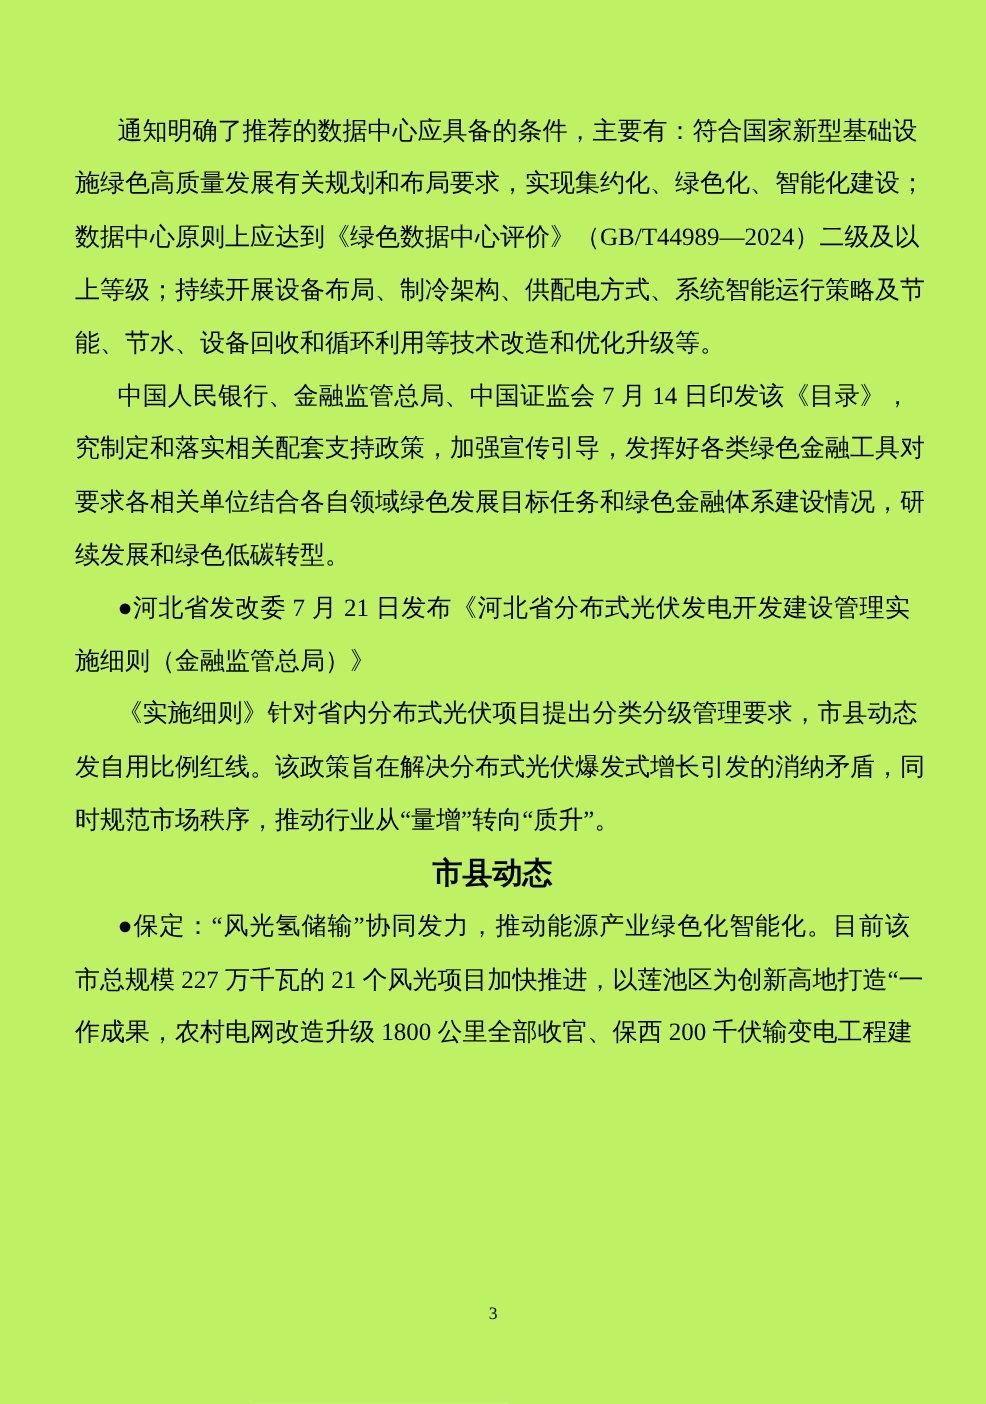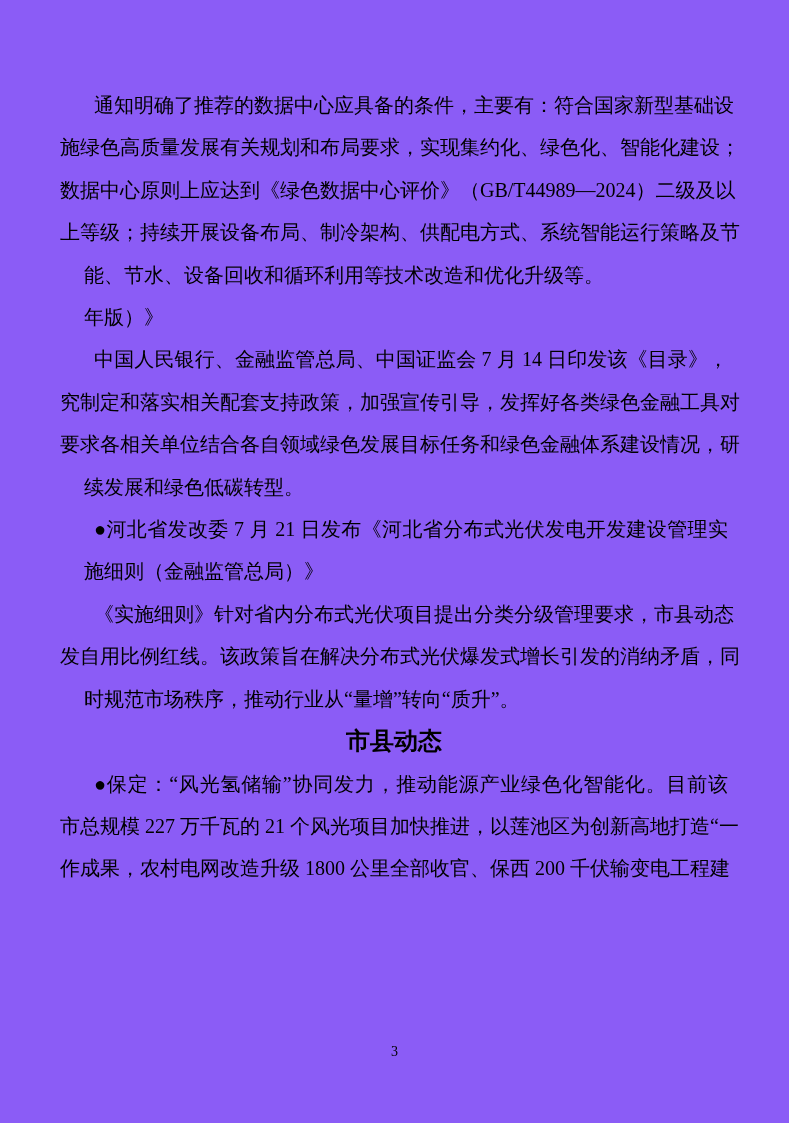--- a/index.html
+++ b/index.html
@@ -13,21 +13,21 @@
     font-family: "Liberation Serif", "DejaVu Serif", serif;
     color: #000000;
     position: relative;
     overflow: hidden;
   }
   .page {
     position: absolute;
     left: 0; top: 0;
     width: 789px;
     height: 1123px;
-    background: #8b5cf6;
+    background: #bef264;
   }
   .doc-body {
     position: absolute;
     left: 60px;
     top: 84px;
     width: 668px;
     font-size: 20px;
     line-height: 42.4px;
     color: #000000;
   }
@@ -35,21 +35,20 @@
   .line {
     white-space: nowrap;
     text-align: justify;
     text-align-last: justify;
     overflow: visible;
   }
   .line.indent { text-indent: 34px; }
   .line.lastline {
     text-align: right;
     text-align-last: left;
-    margin-left: 24px;
   }
   .line.heading {
     font-weight: bold;
     font-size: 24px;
     text-align: center;
     text-align-last: center;
     white-space: nowrap;
     text-indent: 0;
     font-family: "Liberation Sans", "DejaVu Sans", sans-serif;
   }
@@ -70,21 +69,20 @@
 <div class="page">
   <div class="doc-body">
       <div class="para">
         <div class="line indent">通知明确了推荐的数据中心应具备的条件，主要有：符合国家新型基础设</div>
         <div class="line">施绿色高质量发展有关规划和布局要求，实现集约化、绿色化、智能化建设；</div>
         <div class="line">数据中心原则上应达到《绿色数据中心评价》（GB/T44989—2024）二级及以</div>
         <div class="line">上等级；持续开展设备布局、制冷架构、供配电方式、系统智能运行策略及节</div>
         <div class="line lastline">能、节水、设备回收和循环利用等技术改造和优化升级等。</div>
       </div>
       <div class="para">
-        <div class="line lastline">年版）》</div>
       </div>
       <div class="para">
         <div class="line indent">中国人民银行、金融监管总局、中国证监会 7 月 14 日印发该《目录》，</div>
         <div class="line">究制定和落实相关配套支持政策，加强宣传引导，发挥好各类绿色金融工具对</div>
         <div class="line">要求各相关单位结合各自领域绿色发展目标任务和绿色金融体系建设情况，研</div>
         <div class="line lastline">续发展和绿色低碳转型。</div>
       </div>
       <div class="para">
         <div class="line indent">●河北省发改委 7 月 21 日发布《河北省分布式光伏发电开发建设管理实</div>
         <div class="line lastline">施细则（金融监管总局）》</div>

